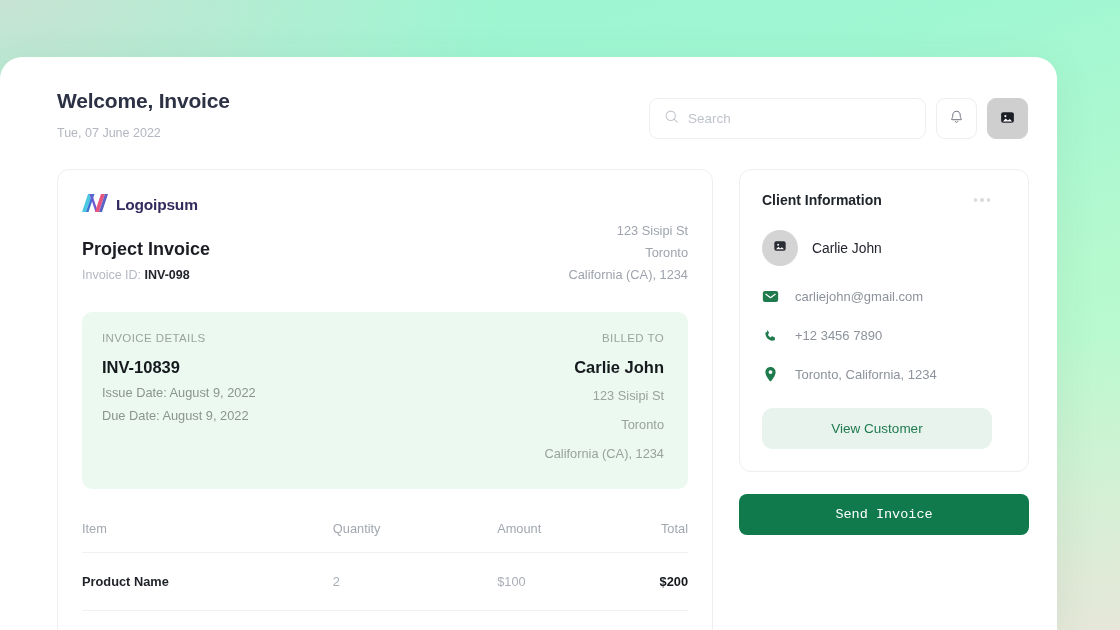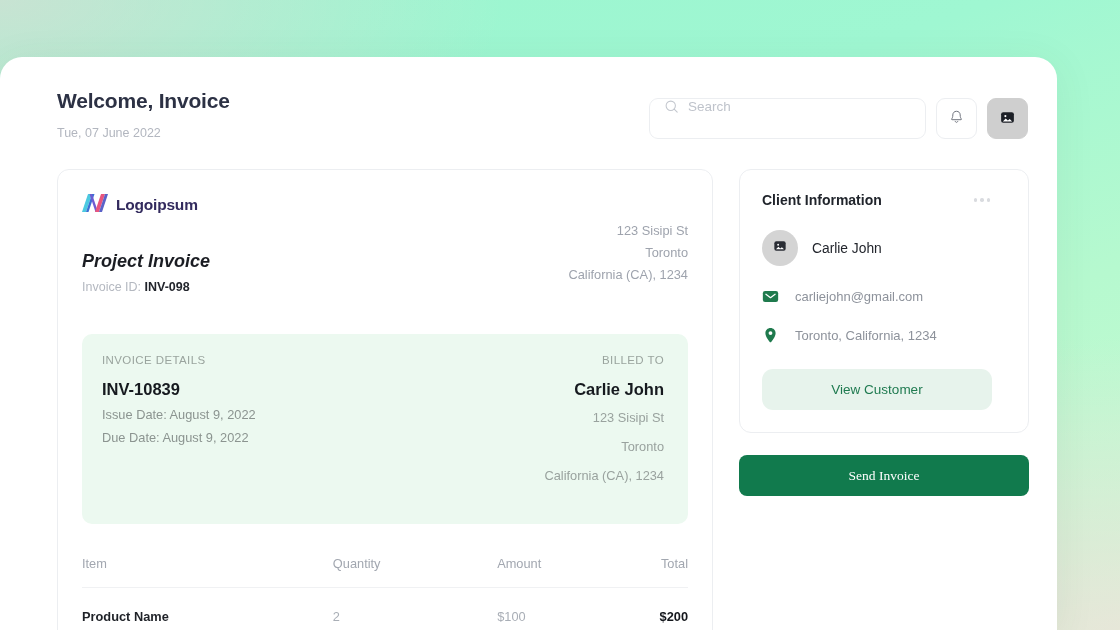--- a/index.html
+++ b/index.html
@@ -76,23 +76,23 @@
     gap: 10px;
     margin-top: 9px;
   }
 
   .search-box {
     width: 277px;
     height: 41px;
     border: 1px solid #eceef1;
     border-radius: 9px;
     display: flex;
-    align-items: flex-start;
+    align-items: center;
     gap: 9px;
-    padding: 0 14px;
+    padding: 16px 14px;
     background: #fff;
   }
 
   .search-input {
     border: none;
     outline: none;
     font-family: "Liberation Sans", sans-serif;
     font-size: 13.5px;
     color: #4a4f5c;
     width: 100%;
@@ -139,25 +139,24 @@
     gap: 8px;
   }
   .brand-name {
     font-size: 15.5px;
     font-weight: 700;
     color: #332b5e;
     letter-spacing: -0.2px;
   }
 
   .invoice-title {
-    margin-top: 35px;
+    margin-top: 23px;
     font-size: 18px;
     font-weight: 700;
     color: #1b1d23;
-    font-style: italic;
   }
 
   .invoice-id-line {
     margin-top: 8px;
     font-size: 12.5px;
     color: #b4b8c0;
   }
   .invoice-id-line b {
     color: #22252c;
     font-weight: 700;
@@ -172,24 +171,24 @@
   .company-address {
     text-align: right;
     font-size: 12.8px;
     line-height: 22px;
     color: #9ea3ad;
     padding-top: 4px;
   }
 
   
   .details-box {
-    margin-top: 40px;
+    margin-top: 26px;
     background: #ecf9f0;
     border-radius: 10px;
-    padding: 20px 24px 38px 20px;
+    padding: 20px 24px 25px 20px;
     display: flex;
     justify-content: space-between;
   }
 
   .details-label {
     font-size: 11.5px;
     letter-spacing: 0.4px;
     color: #9aa49e;
   }
 
@@ -316,21 +315,21 @@
 
   .send-btn {
     margin-top: 22px;
     width: 100%;
     height: 41px;
     border: none;
     border-radius: 8px;
     background: #117a4d;
     color: #ffffff;
     font-size: 13.5px;
-    font-family: Liberation Serif, serif;
+    font-family: Liberation Mono, monospace;
   }
 </style>
 </head>
 <body>
 
 <div class="edge-sliver"></div>
 
 <div class="app-panel">
   <div class="app-inner">
 
@@ -481,20 +480,28 @@
           <div class="contact-row">
             <span class="contact-icon">
               <svg width="17" height="17" viewBox="0 0 20 20">
                 <rect x="1" y="3.5" width="18" height="13" rx="2.6" fill="#1f7a4d"></rect>
                 <path d="M4.6 7.4l5.4 4 5.4-4" stroke="#ffffff" stroke-width="1.5" fill="none" stroke-linecap="round" stroke-linejoin="round"></path>
               </svg>
             </span>
             <span class="contact-text">carliejohn@gmail.com</span>
           </div>
 
+          <div class="contact-row">
+            <span class="contact-icon">
+              <svg width="16" height="16" viewBox="0 0 24 24">
+                <path d="M6.2 3.5c.8 0 1.5.5 1.8 1.3l.8 2.1c.3.7.1 1.5-.5 2l-1 .8c.9 1.9 2.4 3.5 4.4 4.5l.8-1.1c.5-.6 1.3-.8 2-.5l2.1.8c.8.3 1.3 1 1.3 1.8v1.5c0 1.2-1 2.2-2.2 2.1C9.3 19.9 4.1 14.7 3.6 8.3 3.5 7.1 4.5 6 5.7 6h.5z" fill="#1f7a4d"></path>
+              </svg>
+            </span>
+            <span class="contact-text">+12 3456 7890</span>
+          </div>
 
           <div class="contact-row">
             <span class="contact-icon">
               <svg width="15" height="17" viewBox="0 0 20 24">
                 <path d="M10 1.5c-4 0-7.2 3.2-7.2 7.2 0 5.3 6.2 12.4 6.5 12.7.4.4 1 .4 1.4 0 .3-.3 6.5-7.4 6.5-12.7 0-4-3.2-7.2-7.2-7.2z" fill="#1f7a4d"></path>
                 <circle cx="10" cy="8.6" r="2.7" fill="#ffffff"></circle>
               </svg>
             </span>
             <span class="contact-text">Toronto, California, 1234</span>
           </div>

